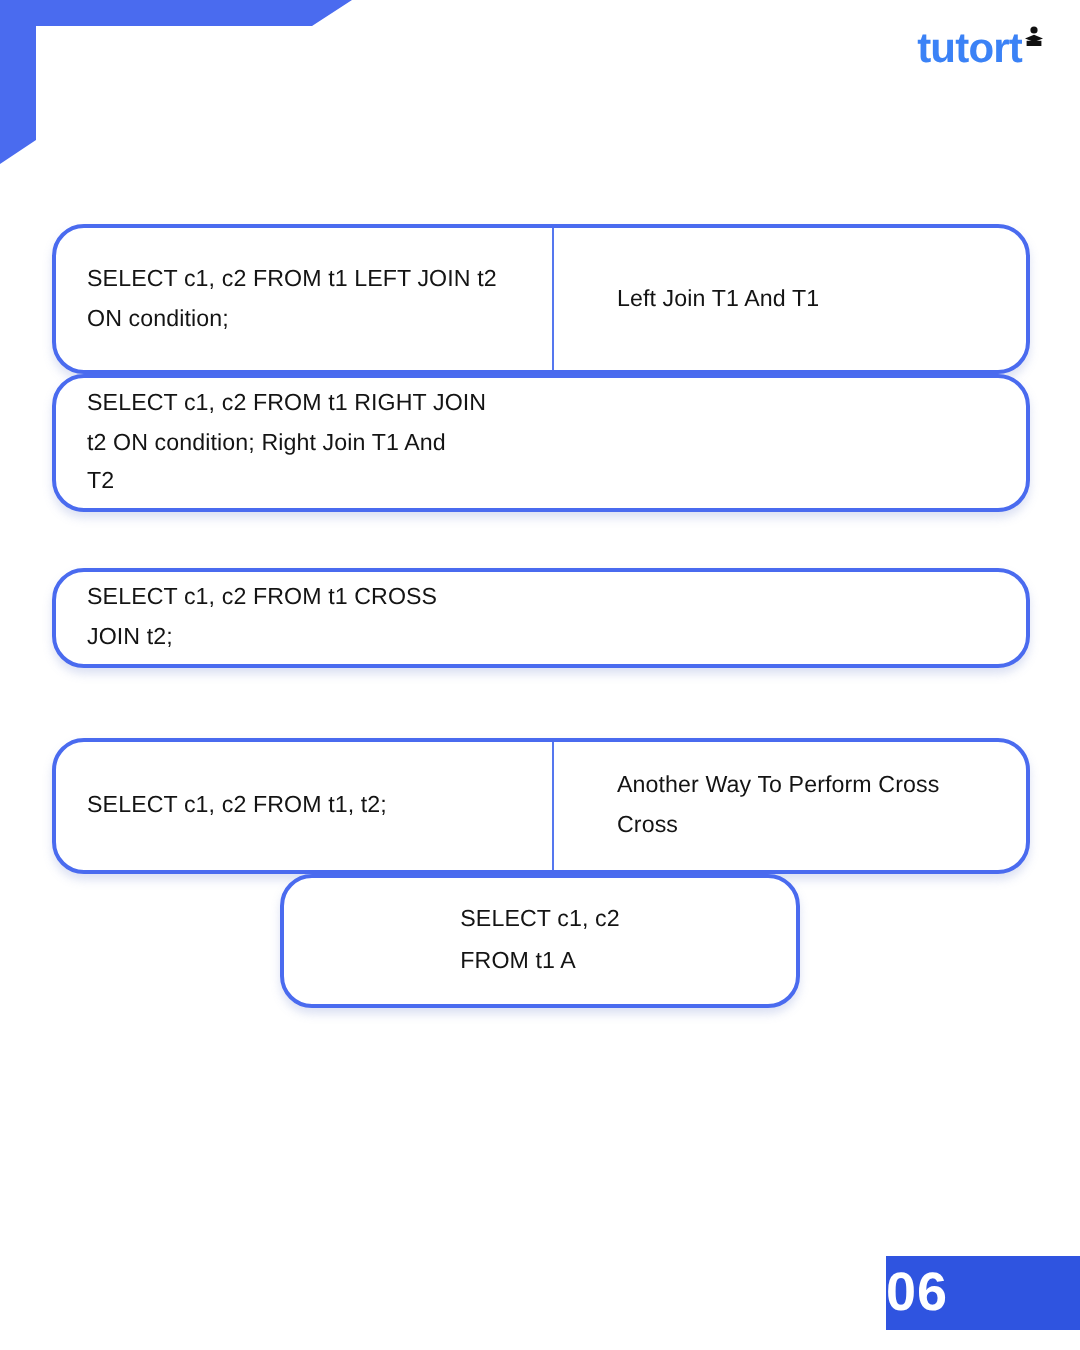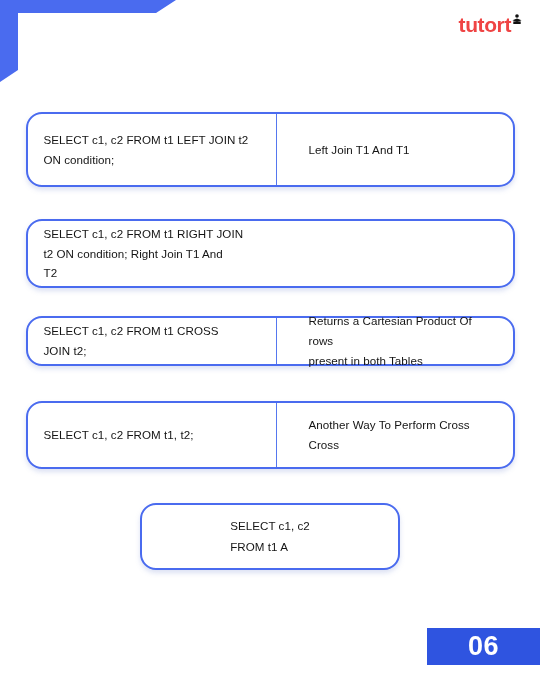--- a/index.html
+++ b/index.html
@@ -32,21 +32,21 @@
     top: 14px;
     display: flex;
     align-items: flex-start;
     line-height: 1;
   }
   .brand-word {
     font-family: "Liberation Sans", sans-serif;
     font-size: 21px;
     font-weight: 700;
     letter-spacing: -0.4px;
-    color: #ef4444;
+    color: #3b82f6;
   }
   .brand-mark {
     display: block;
     margin-left: 1px;
     margin-top: -1px;
   }
 
   
   .cards {
     position: absolute;
@@ -100,37 +100,36 @@
     line-height: 1.72;
     color: #141414;
     letter-spacing: 0.05px;
     white-space: pre-line;
   }
   .card.narrow .card-text {
     line-height: 1.78;
   }
 
   
-  .card-1 { height: 75px; margin-bottom: 32px; }
+  .card-1 { height: 75px; }
   .card-2 { height: 69px; margin-bottom: 28px; }
   .card-3 { height: 50px; margin-bottom: 35px; }
-  .card-4 { height: 68px; margin-bottom: 34px; }
+  .card-4 { height: 68px; }
   .card-5 { height: 67px; }
 
   
   .page-badge {
     position: absolute;
     right: 0;
     top: 628px;
-    width: 113px;
+    width: 97px;
     height: 37px;
     background: #2f54e0;
     display: flex;
     align-items: center;
-    justify-content: center;
   }
   .page-badge-num {
     color: #ffffff;
     font-size: 27px;
     font-weight: 700;
     letter-spacing: 0.5px;
     line-height: 1;
   }
 </style>
 </head>
@@ -171,24 +170,20 @@
 t2 ON condition; Right Join T1 And
 T2</span>
     </div>
   </div>
 
   <div class="card wide card-3">
     <div class="card-col left">
       <span class="card-text">SELECT c1, c2 FROM t1 CROSS
 JOIN t2;</span>
     </div>
-    <div class="card-col right">
-      <span class="card-text">Returns a Cartesian Product Of rows
-present in both Tables</span>
-    </div>
   </div>
 
   <div class="card wide card-4">
     <div class="card-col left">
       <span class="card-text">SELECT c1, c2 FROM t1, t2;</span>
     </div>
     <div class="card-col right">
       <span class="card-text">Another Way To Perform Cross Cross</span>
     </div>
   </div>

